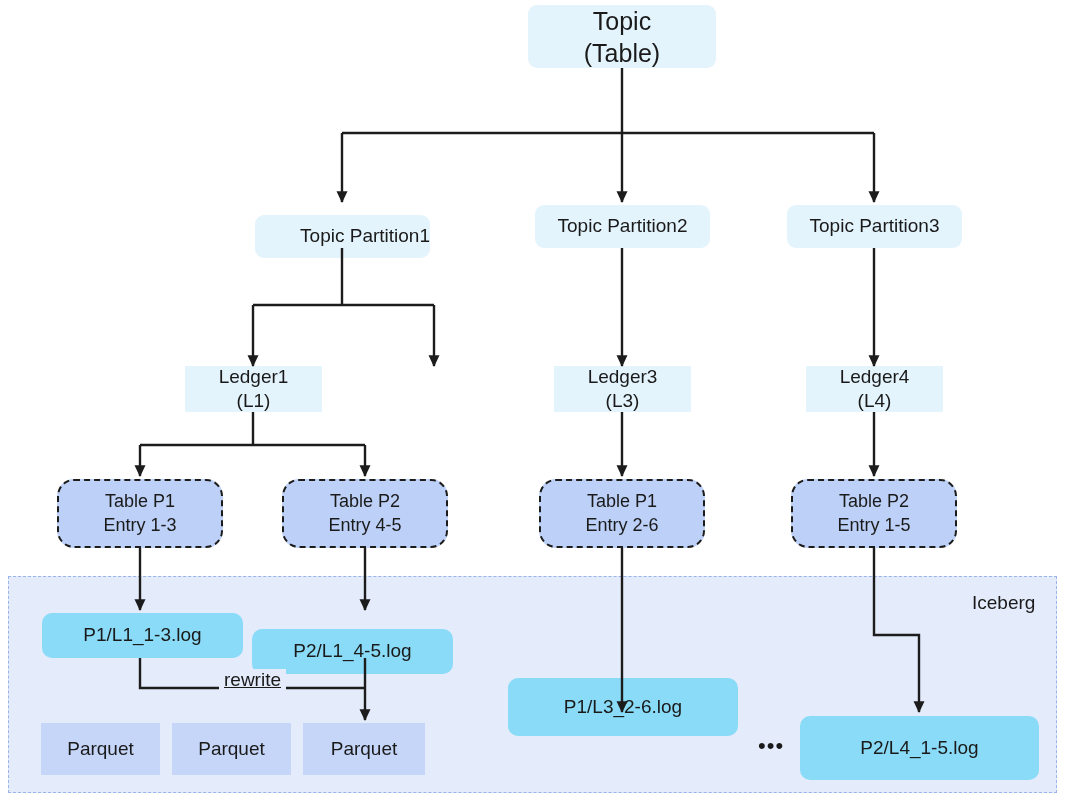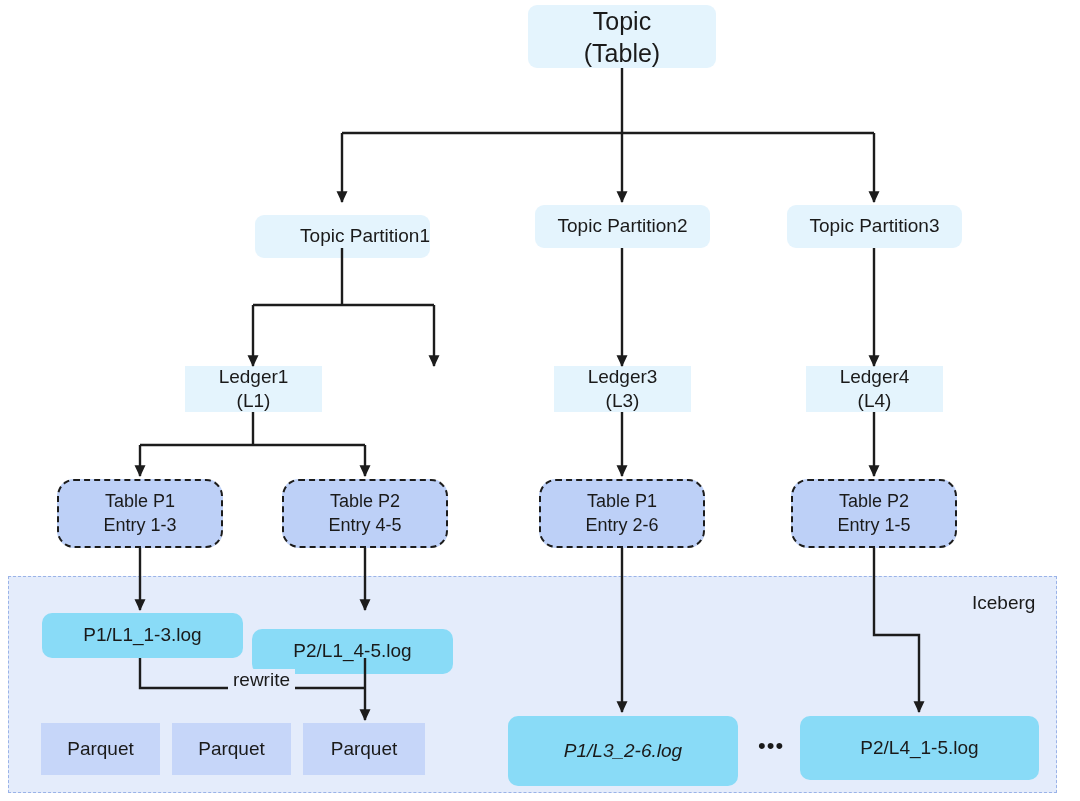--- a/index.html
+++ b/index.html
@@ -205,34 +205,34 @@
     <span class="ln">Table P2</span>
     <span class="ln">Entry 1-5</span>
   </div>
 
   <div class="node t-log" style="left:42px; top:613px; width:201px; height:45px;">
     <span class="ln">P1/L1_1-3.log</span>
   </div>
   <div class="node t-log" style="left:252px; top:613px; width:201px; height:45px;margin-top:16px;">
     <span class="ln">P2/L1_4-5.log</span>
   </div>
-  <div class="node t-log" style="left:508px; top:716px; width:230px; height:70px;font-style:italic;">
+  <div class="node t-log" style="left:508px; top:678px; width:230px; height:58px;">
     <span class="ln">P1/L3_2-6.log</span>
   </div>
   <div class="node t-log" style="left:800px; top:716px; width:239px; height:64px;align-items:center;">
     <span class="ln">P2/L4_1-5.log</span>
   </div>
 
   <div class="node t-parquet" style="left:41px; top:723px; width:119px; height:52px;">
     <span class="ln">Parquet</span>
   </div>
   <div class="node t-parquet" style="left:172px; top:723px; width:119px; height:52px;">
     <span class="ln">Parquet</span>
   </div>
   <div class="node t-parquet" style="left:303px; top:723px; width:122px; height:52px;">
     <span class="ln">Parquet</span>
   </div>
 
-  <div id="rewrite-label" style="left:228px; top:669px;">rewrite</div>
+  <div id="rewrite-label" style="left:219px; top:669px;text-decoration:underline;">rewrite</div>
 
   <div id="ellipsis" style="left:758px; top:735px;">•••</div>
 
 </div>
 
 </body></html>

